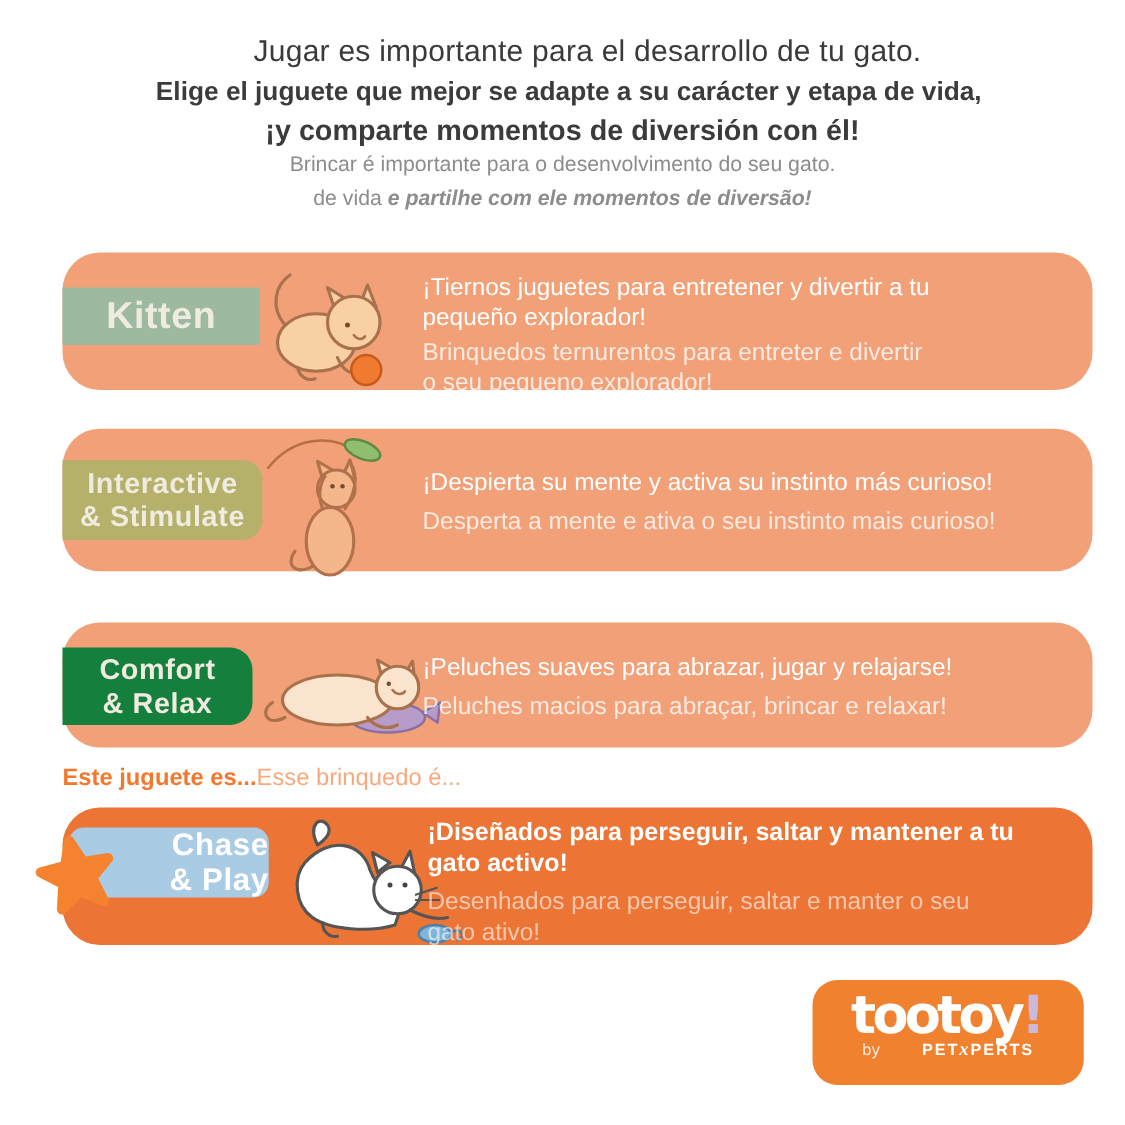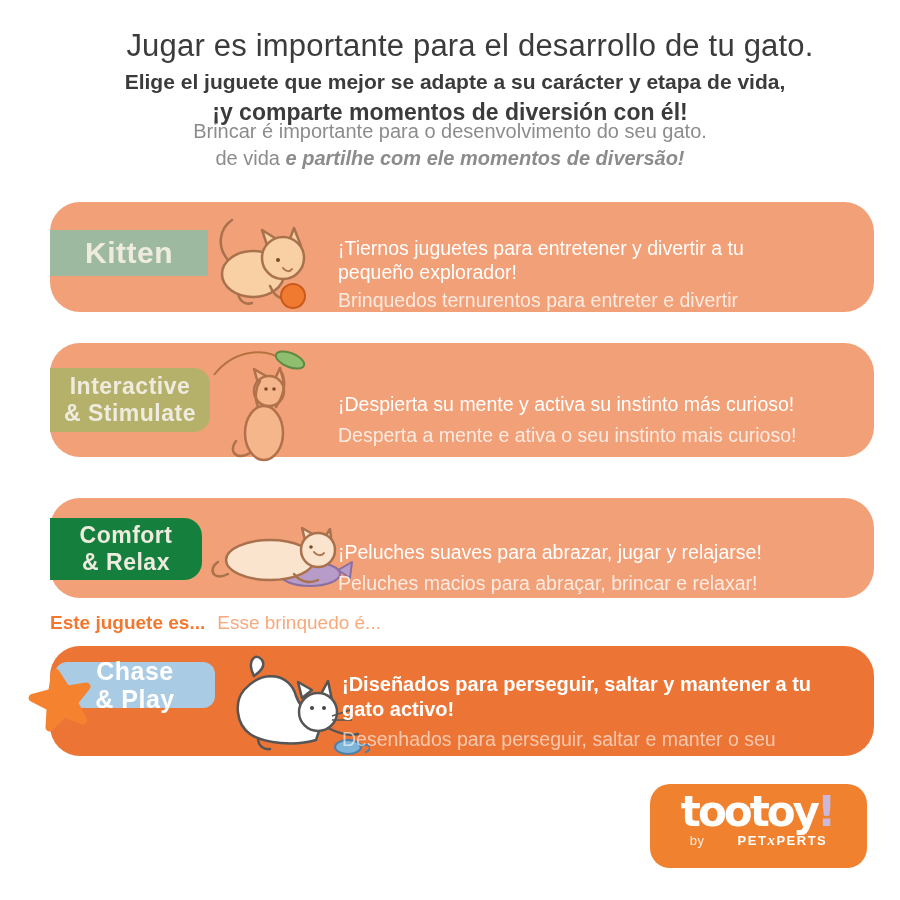--- a/index.html
+++ b/index.html
@@ -3,54 +3,54 @@
 <meta charset="utf-8">
 <style>
   * { margin:0; padding:0; box-sizing:border-box; }
   body { background:#ffffff; font-family:"Liberation Sans", sans-serif; }
   .canvas {
     position:relative; width:900px; height:900px; background:#ffffff;
     overflow:hidden; margin:0 auto;
   }
   
   .intro { position:absolute; top:28px; left:0; width:900px; text-align:center; }
-  .intro .l1 { display:block; font-size:31px; font-weight:400; color:#3b3b3b; letter-spacing:.2px;margin-left:40px; }
+  .intro .l1 { display:block; font-size:24px; font-weight:400; color:#3b3b3b; letter-spacing:.2px;margin-left:40px; }
   .intro .l2 { display:block; font-size:21px; font-weight:700; color:#3b3b3b; margin-top:6px;padding-left:10px; }
   .intro .l3 { display:block; font-size:23px; font-weight:700; color:#3b3b3b; margin-top:5px; }
   .intro-pt { position:absolute; top:118px; left:0; width:900px; text-align:center; color:#8c8c8c; }
-  .intro-pt span.row { display:block; font-size:20px; line-height:27px; font-weight:400; }
+  .intro-pt span.row { display:block; font-size:17px; line-height:27px; font-weight:400; }
   .intro-pt b { font-weight:700; color:#8c8c8c;font-style:italic; }
   
   .card { position:absolute; left:50px; width:824px; border-radius:30px; background:#F2A077; }
   .card-1 { top:202px; height:110px; }
   .card-2 { top:343px; height:114px; }
   .card-3 { top:498px; height:100px; }
   .card-4 { top:646px; height:110px; background:#EC7434; }
   .band { position:absolute; left:0; display:flex; flex-direction:column; justify-content:center; align-items:center; }
   .band-1 { top:28px; width:158px; height:46px; background:#9DBAA0; }
   .band-2 { top:25px; width:160px; height:64px; background:#B5B06A; border-radius:0 16px 16px 0; }
   .band-3 { top:20px; width:152px; height:62px; background:#15803d; border-radius:0 18px 18px 0; }
-  .band-4 { top:16px; left:5px; width:160px; height:46px; background:#AACBE4; border-radius:12px; }
+  .band-4 { top:16px; left:5px; width:160px; height:56px; background:#AACBE4; border-radius:12px;align-items:flex-end; }
   .band .lbl { color:#EFEBDF; font-weight:700; letter-spacing:.5px; }
   .band-1 .lbl { font-size:30px; }
   .band-2 .lbl, .band-3 .lbl { font-size:23px; line-height:27px; }
   .band-4 .lbl { color:#ffffff; font-size:25px; line-height:28px; }
-  .card-text { position:absolute; left:288px; width:545px;margin-top:18px; }
+  .card-text { position:absolute; left:288px; width:545px; }
   .ct-1 { top:16px; } .ct-2 { top:31px; } .ct-3 { top:24px; } .ct-4 { top:8px; left:292px; }
   .card-text p { white-space:pre-line; font-size:19.5px; line-height:24px; }
   .card-text .es { color:#ffffff; margin-bottom:4px; }
   .card-text .pt { color:rgba(255,255,255,.78); }
   .ct-2 .es, .ct-3 .es { margin-bottom:7px; }
   .ct-4 .es { font-weight:700; font-size:20px; line-height:25px; margin-bottom:5px; }
   .ct-4 .pt { color:rgba(255,255,255,.6); line-height:25px; }
   .illus { position:absolute; }
   
   .highlight { position:absolute; top:612px; left:50px; font-size:19px; }
   .highlight .hl-es { font-weight:700; color:#F4772E; }
-  .highlight .hl-pt { font-weight:400; color:#F8A97C; margin-left:12px; }
+  .highlight .hl-pt { font-weight:400; color:#F8A97C; }
   
   .star { position:absolute; left:28px; top:666px; width:66px; height:66px; }
   
   .logo { position:absolute; left:650px; top:784px; width:217px; height:84px;
           background:#F0812F; border-radius:20px; text-align:center; }
   .logo .name { display:block; margin-top:6px; font-family:"DejaVu Sans", sans-serif;
                 font-size:42px; font-weight:800; color:#ffffff; letter-spacing:-3px; line-height:44px; }
   .logo .bang { color:#CBB9DC; letter-spacing:0; }
   .logo .byline { display:block; margin-top:-2px; color:#ffffff; font-size:13px; letter-spacing:1.5px; }
   .logo .by { font-weight:400; opacity:.85; letter-spacing:.5px; }

